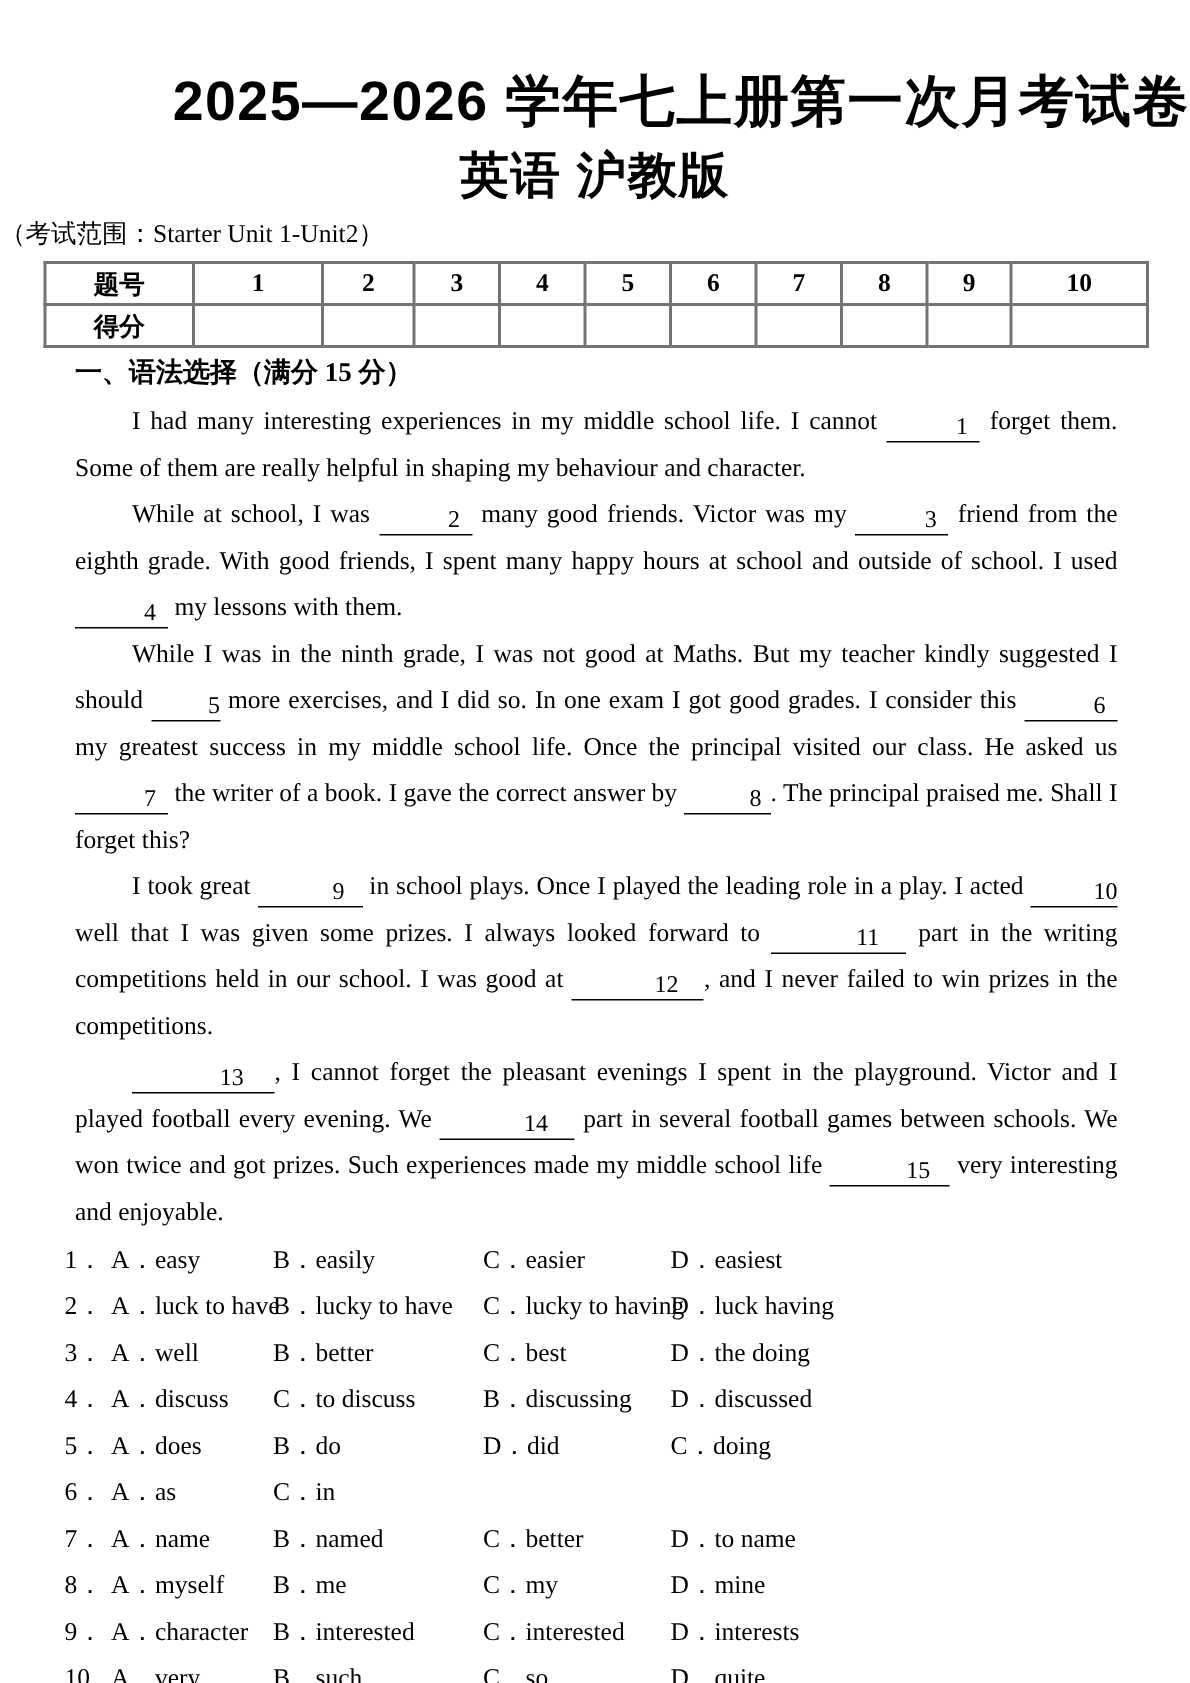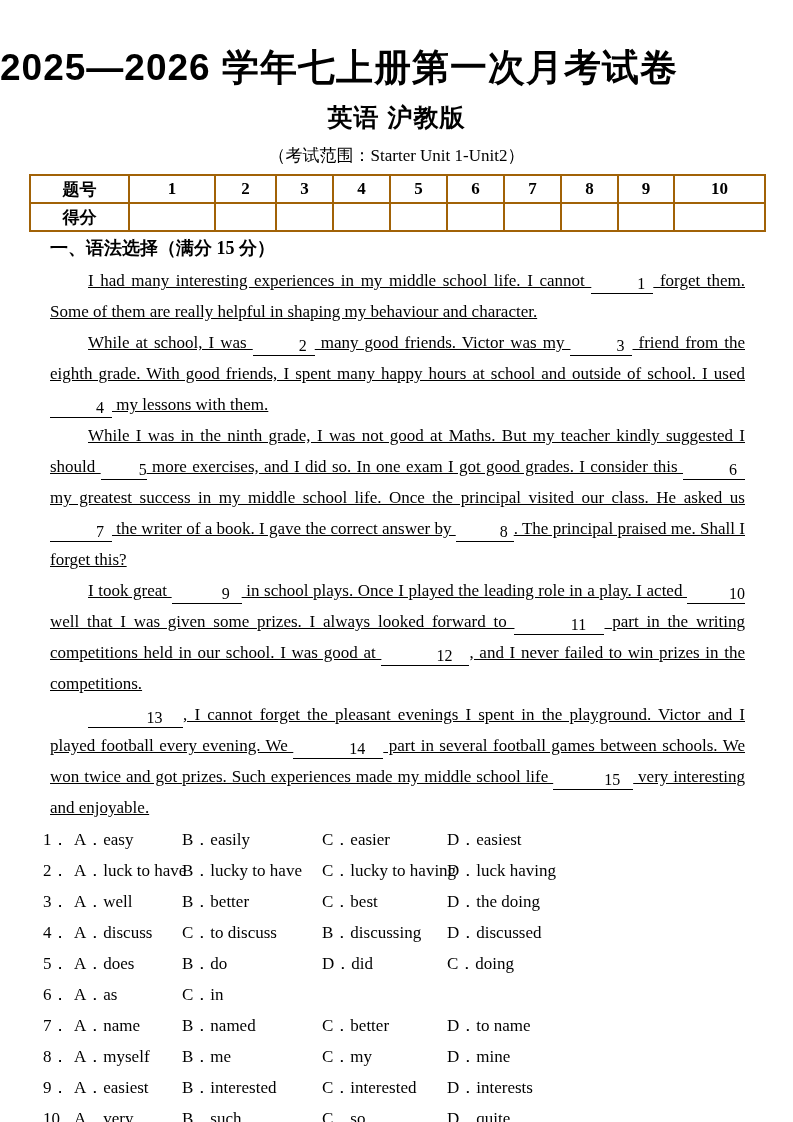--- a/index.html
+++ b/index.html
@@ -3,38 +3,38 @@
 <meta charset="utf-8">
 <style>
   html,body{margin:0;padding:0;background:#ffffff;}
   .page{
     position:relative;width:793px;min-height:1122px;background:#fff;color:#000;
     font-family:"Liberation Serif","DejaVu Serif",serif;box-sizing:border-box;padding-top:46px;
     overflow:hidden;
   }
   .title1{
     font-family:"Liberation Sans","DejaVu Sans",sans-serif;font-weight:700;
-    font-size:37px;line-height:44px;text-align:left;margin:0;letter-spacing:1px;
+    font-size:37px;line-height:44px;text-align:right;margin:0;letter-spacing:1px;
   }
   .title2{
     font-family:"Liberation Sans","DejaVu Sans",sans-serif;font-weight:700;
-    font-size:25px;line-height:40px;text-align:center;margin:7px 0 0;letter-spacing:1px;
+    font-size:33px;line-height:40px;text-align:center;margin:7px 0 0;letter-spacing:1px;
   }
-  .scope{font-size:17px;text-align:center;margin-top:9px;line-height:20px;}
+  .scope{font-size:17px;margin-top:9px;line-height:20px;}
   .score-table{
     border-collapse:collapse;table-layout:fixed;width:735px;margin:8px 0 0 29px;
   }
   .score-table td{
-    border:2px solid #a16207;height:24px;text-align:center;font-weight:700;
+    border:2px solid #737373;height:24px;text-align:center;font-weight:700;
     font-size:17px;padding:1px 0;font-family:"Liberation Serif","DejaVu Serif",serif;
   }
   .section-heading{
     margin:4px 48px 0 50px;font-size:18px;font-weight:700;line-height:24px;
   }
-  .passage{margin-top:5px;text-decoration:underline;}
+  .passage{margin-top:5px;}
   .para{
     margin:0 48px 0 50px;font-size:17px;line-height:31px;
     text-align:justify;text-indent:38px;
   }
   .blank{
     display:inline-block;border-bottom:1.5px solid #000;height:20px;line-height:21px;
     text-align:center;vertical-align:-3px;font-size:16px;white-space:nowrap;
   }
   .choices{margin:1px 40px 0 43px;}
   .choice-row{
@@ -156,21 +156,21 @@
       </div>
       <div class="choice-row">
         <span class="c-num">8．</span>
         <span class="c-opt">A．myself</span>
         <span class="c-opt">B．me</span>
         <span class="c-opt">C．my</span>
         <span class="c-opt">D．mine</span>
       </div>
       <div class="choice-row">
         <span class="c-num">9．</span>
-        <span class="c-opt">A．easiest</span>
+        <span class="c-opt">A．character</span>
         <span class="c-opt">B．interested</span>
         <span class="c-opt">C．interested</span>
         <span class="c-opt">D．interests</span>
       </div>
       <div class="choice-row">
         <span class="c-num">10．</span>
         <span class="c-opt">A．very</span>
         <span class="c-opt">B．such</span>
         <span class="c-opt">C．so</span>
         <span class="c-opt">D．quite</span>

